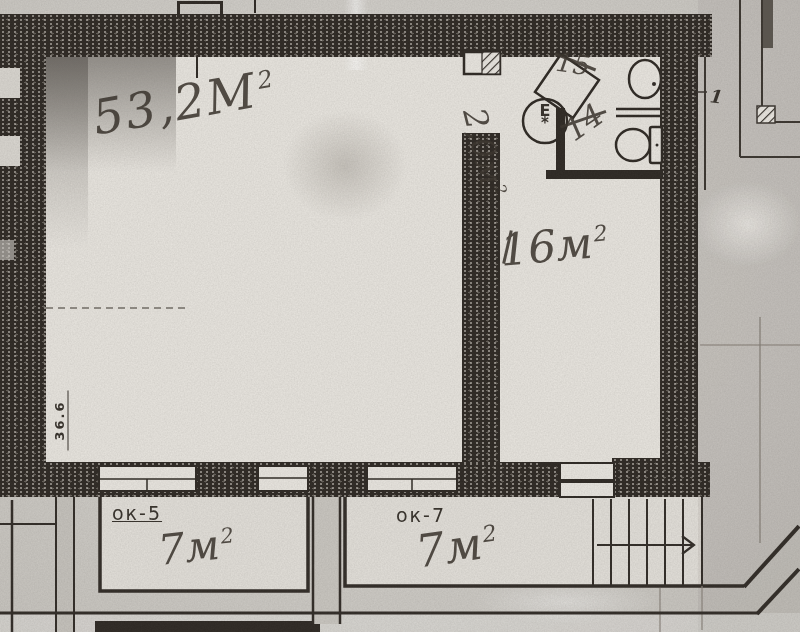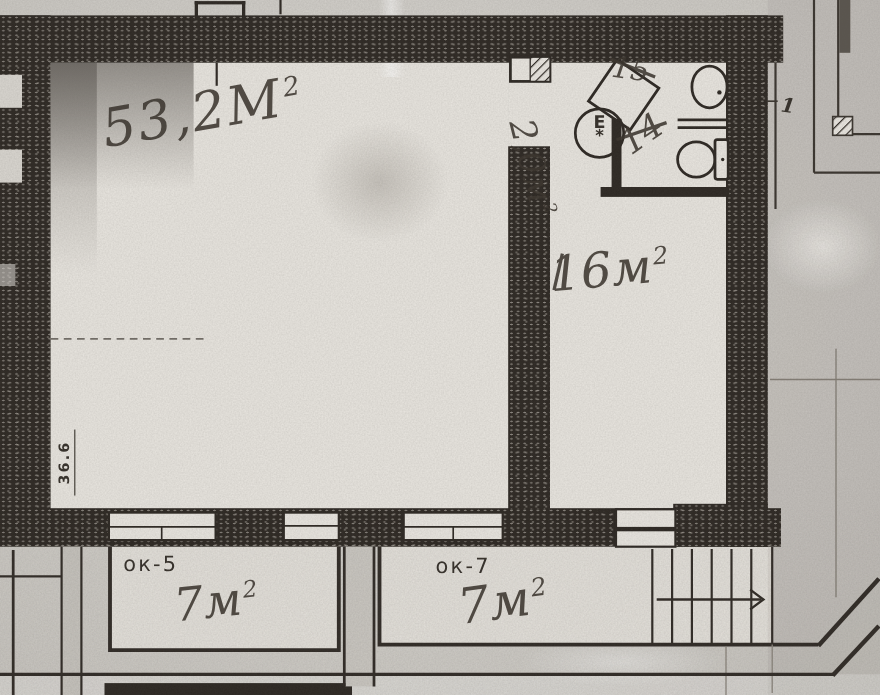--- a/index.html
+++ b/index.html
@@ -35,21 +35,21 @@
   .hw-main{left:92px;top:74px;font-size:48px;letter-spacing:2px;transform:rotate(-10deg);}
   .hw-right{left:500px;top:220px;font-size:44px;transform:rotate(-5deg);}
   .hw-rot{left:492px;top:104px;font-size:32px;transform:rotate(76deg);transform-origin:left top;}
   .hw-15{left:556px;top:48px;font-size:27px;transform:rotate(8deg);}
   .hw-14{left:564px;top:104px;font-size:31px;transform:rotate(-35deg);}
   .hw-b1{left:158px;top:522px;font-size:42px;transform:rotate(-6deg);}
   .hw-b2{left:416px;top:520px;font-size:45px;transform:rotate(-8deg);}
   .pr-366{left:30px;top:412px;width:60px;height:16px;font-size:13px;font-weight:bold;
       letter-spacing:2px;text-align:center;transform:rotate(-90deg);
       border-bottom:1.5px solid var(--print);}
-  .pr-ok5{left:112px;top:502px;font-size:19px;letter-spacing:2px;}
+  .pr-ok5{left:112px;top:502px;font-size:19px;letter-spacing:2px;text-decoration:underline;}
   .pr-ok7{left:396px;top:504px;font-size:19px;letter-spacing:2px;}
   .pr-sect1{left:710px;top:86px;font-size:18px;font-family:"DejaVu Serif",serif;
       font-style:italic;font-weight:bold;transform:rotate(8deg);}
   .circleE{left:529px;top:103px;width:32px;text-align:center;z-index:8;position:absolute;
       color:var(--print);font-family:"DejaVu Sans",sans-serif;font-size:16px;font-weight:bold;line-height:15px;}
   .circleE .star{display:block;font-size:15px;margin-top:-2px;}
   .protrusion{position:absolute;left:177px;top:1px;width:40px;height:13px;
       border:3px solid var(--ink);border-bottom:none;z-index:5;}
   .grain{position:absolute;left:0;top:0;z-index:20;pointer-events:none;}
 </style>

